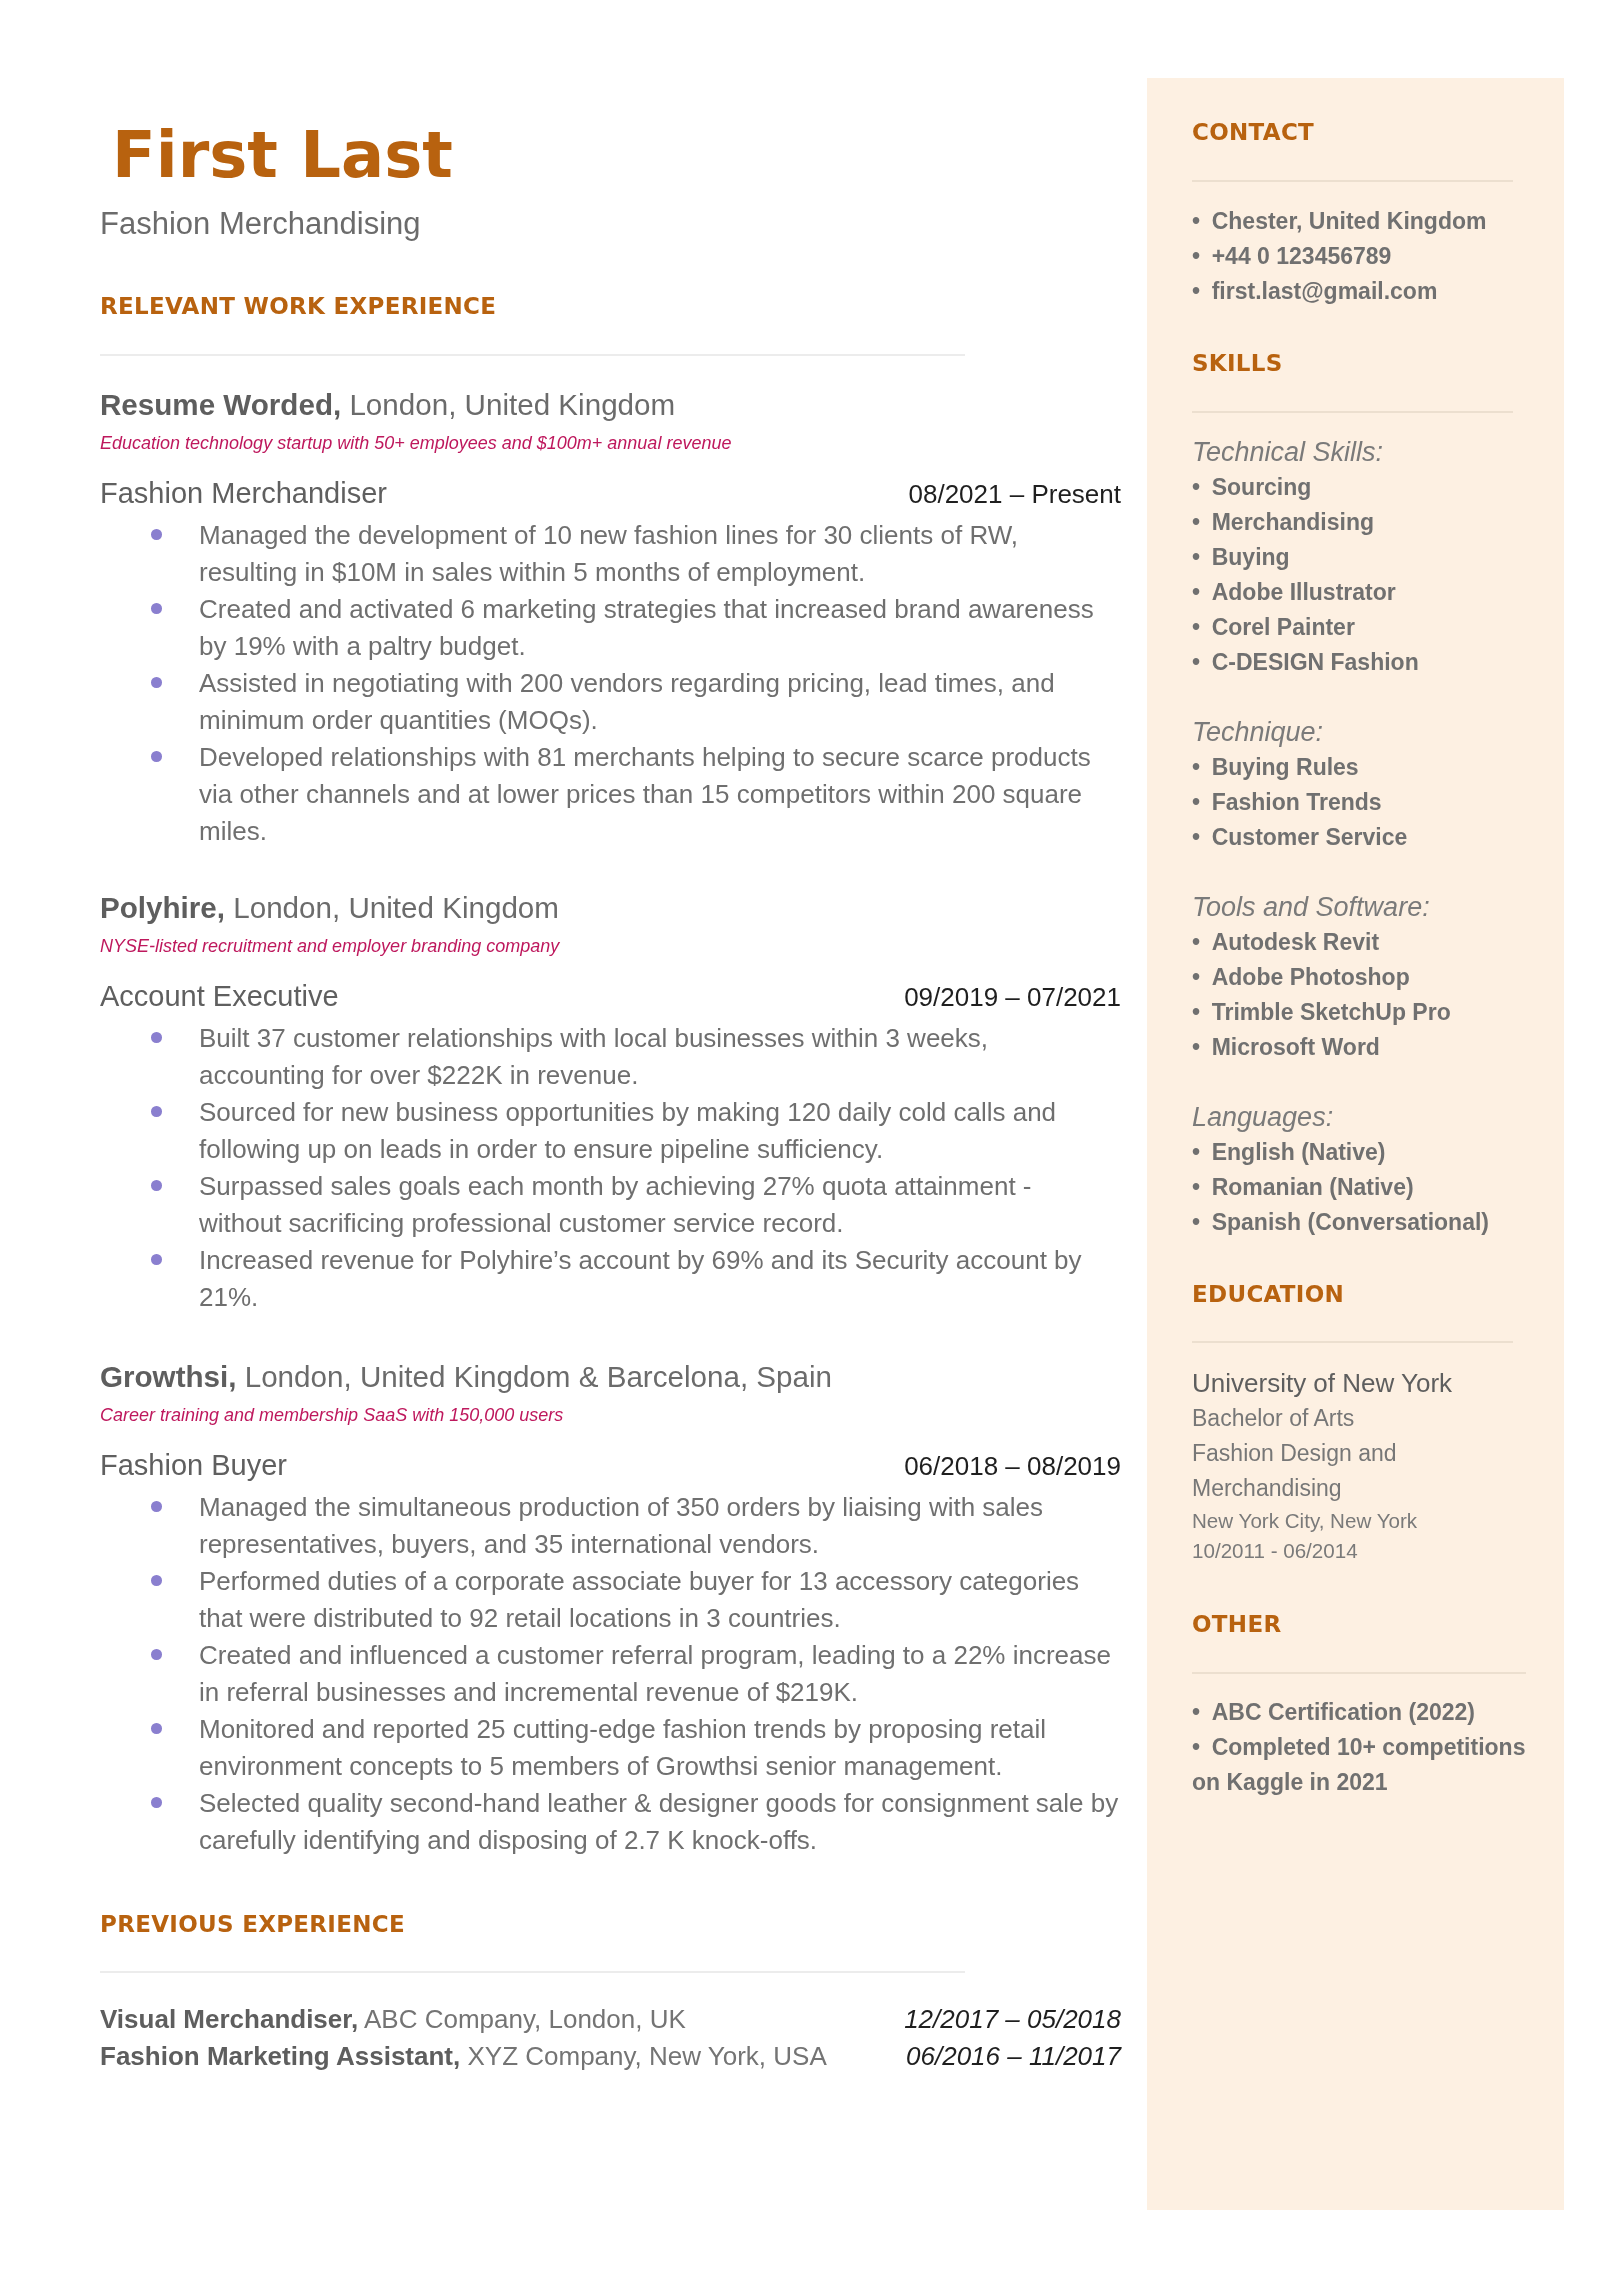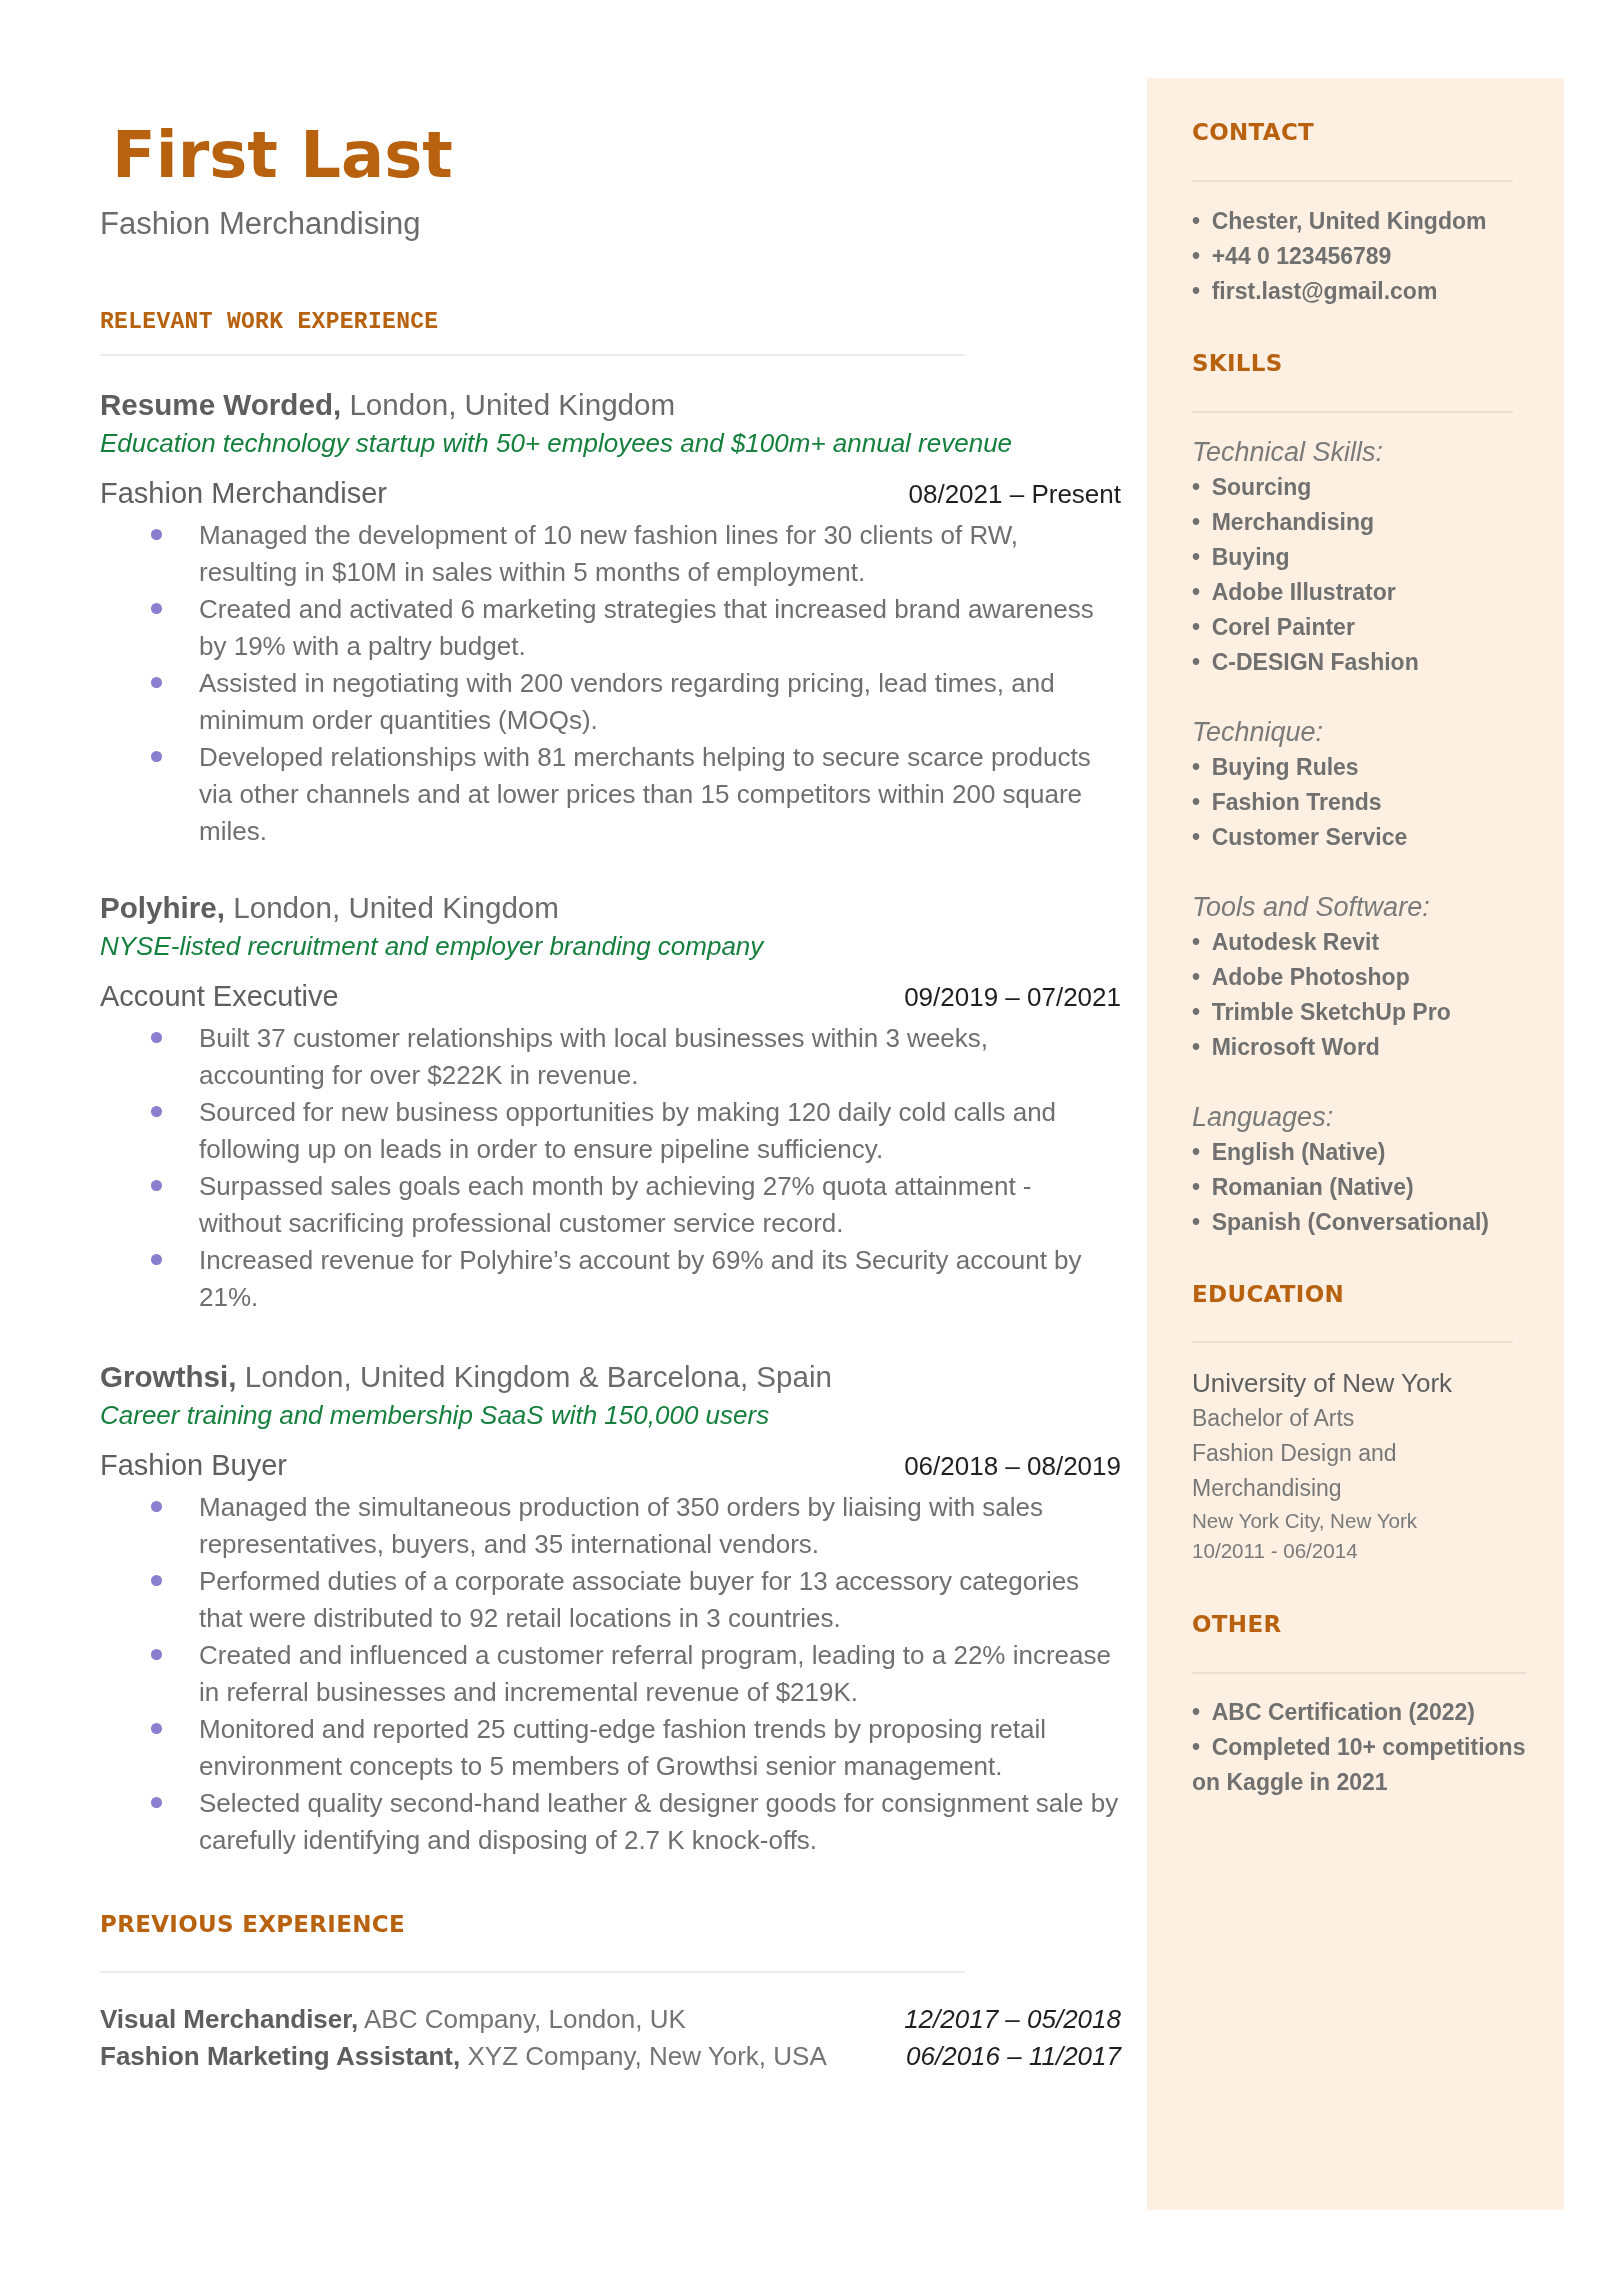--- a/index.html
+++ b/index.html
@@ -11,21 +11,21 @@
   .name { position: absolute; left: 100px; top: 115px; font-size: 64px; font-weight: bold; color: #b8620f; letter-spacing: 0px; line-height: 81px; font-family: "DejaVu Sans", sans-serif; margin-left: 12px; }
   .subtitle { position: absolute; left: 100px; top: 204px; font-size: 31px; color: #6b6b6b; line-height: 39px; }
 
   .section-h { position: absolute; font-family: "DejaVu Sans", sans-serif; font-weight: bold; font-size: 23px; color: #b8620f; letter-spacing: 0.3px; line-height: 29px; }
   .rule { position: absolute; height: 1.8px; background: #ececec; }
   .side-rule { position: absolute; height: 1.8px; background: #ecdfcf; }
 
   .job { position: absolute; left: 100px; width: 1021px; }
   .company { font-size: 29.6px; line-height: 39px; color: #6b6b6b; white-space: nowrap; }
   .company b { color: #5e5e5e; font-weight: bold; }
-  .company-desc { font-size: 26px; line-height: 38px; font-style: italic; color: #15803d; white-space: nowrap; }
+  .company-desc { font-size: 18px; line-height: 38px; font-style: italic; color: #be185d; white-space: nowrap; }
   .role-row { display: flex; justify-content: space-between; align-items: baseline; margin-top: 10.7px; }
   .role { font-size: 29px; line-height: 41px; color: #5f5f5f; }
   .dates { font-size: 26px; line-height: 41px; color: #1f1f1f; white-space: nowrap; }
   .bullets { list-style: none; margin-top: 2px; }
   .bullets li { position: relative; padding-left: 99px; font-size: 26px; line-height: 37px; color: #6f6f6f; }
   .bullets li .dot { position: absolute; left: 51px; top: 12.5px; width: 10.7px; height: 10.7px; border-radius: 50%; background: #8a7fcf; }
 
   .prev { position: absolute; left: 100px; width: 1021px; }
   .prev-row { display: flex; justify-content: space-between; font-size: 26px; line-height: 37px; }
   .prev-row .t { color: #5e5e5e; font-weight: bold; }
@@ -44,21 +44,21 @@
   .other-list li { white-space: normal; }
 </style>
 </head>
 <body>
 
 <div class="sidebar"></div>
 
 <div class="name">First Last</div>
 <div class="subtitle">Fashion Merchandising</div>
 
-<div class="section-h" style="left:100px; top:308px;font-family:Liberation Mono, monospace;">RELEVANT WORK EXPERIENCE</div>
+<div class="section-h" style="left:100px; top:292px;">RELEVANT WORK EXPERIENCE</div>
 <div class="rule" style="left:100px; top:354px; width:865px;"></div>
 
 <div class="job" style="top:385px;">
   <div class="company"><b>Resume Worded,</b><span> London, United Kingdom</span></div>
   <div class="company-desc">Education technology startup with 50+ employees and $100m+ annual revenue</div>
   <div class="role-row">
     <span class="role">Fashion Merchandiser</span>
     <span class="dates">08/2021 – Present</span>
   </div>
   <ul class="bullets">

